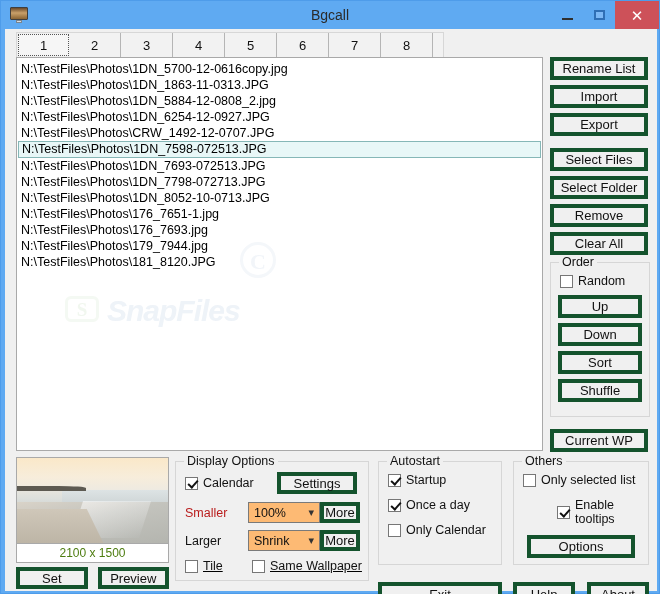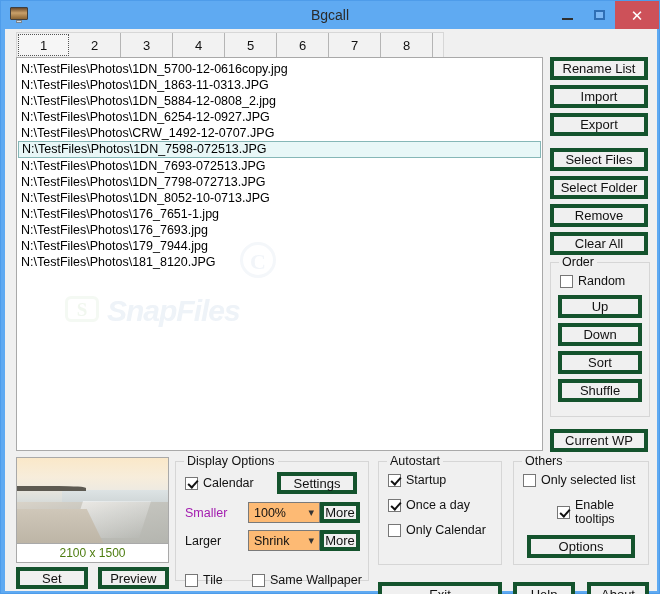--- a/index.html
+++ b/index.html
@@ -462,36 +462,36 @@
     <div class="group display-group">
       <div class="legend">Display Options</div>
       <div class="dg-row" style="margin:10px 0 0 9px;">
         <div class="cb-row" style="width:92px;">
           <span class="cb checked"></span>
           <span>Calendar</span>
         </div>
         <div class="btn settings-btn">Settings</div>
       </div>
       <div class="dg-row" style="margin:8px 0 0 9px;">
-        <span style="width:63px;font-size:12.5px;color:#a21caf;">Smaller</span>
+        <span style="width:63px;font-size:12.5px;color:#b91c1c;">Smaller</span>
         <div class="combo">
           <span>100%</span>
           <span class="chev">▾</span>
         </div>
         <div class="btn more-btn">More</div>
       </div>
       <div class="dg-row" style="margin:7px 0 0 9px;">
         <span style="width:63px;font-size:12.5px;color:#111;">Larger</span>
         <div class="combo">
           <span>Shrink</span>
           <span class="chev">▾</span>
         </div>
         <div class="btn more-btn">More</div>
       </div>
-      <div class="dg-row" style="margin:22px 0 0 9px;">
+      <div class="dg-row" style="margin:8px 0 0 9px;text-decoration:underline;">
         <div class="cb-row" style="width:67px;">
           <span class="cb"></span>
           <span>Tile</span>
         </div>
         <div class="cb-row">
           <span class="cb"></span>
           <span>Same Wallpaper</span>
         </div>
       </div>
     </div>

